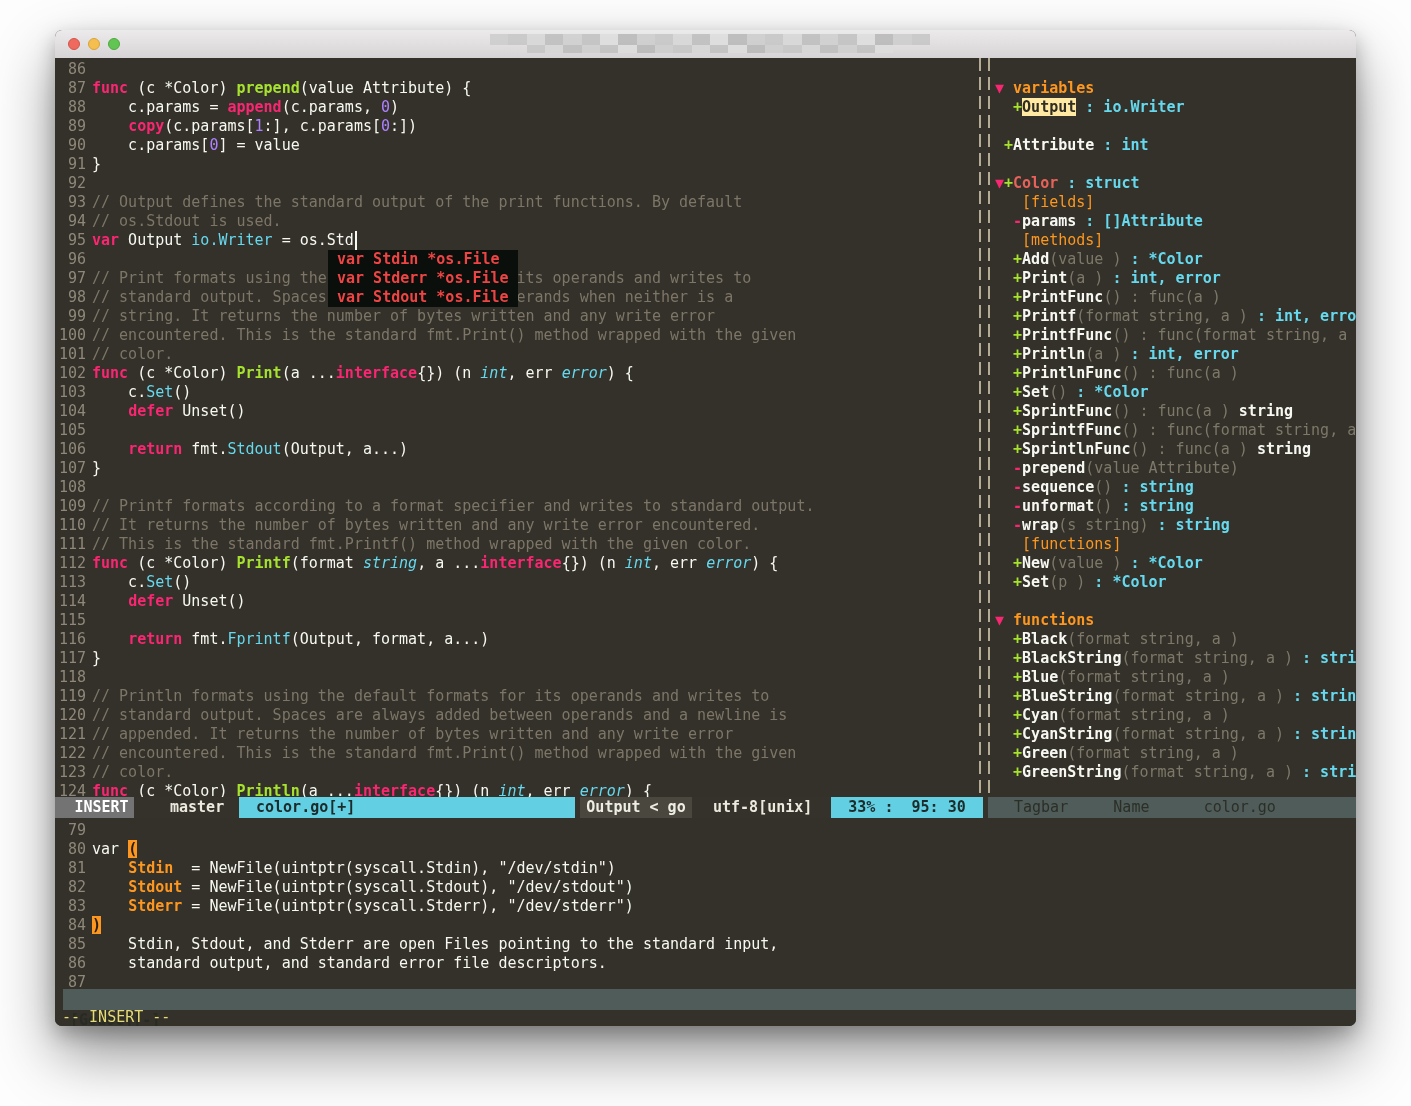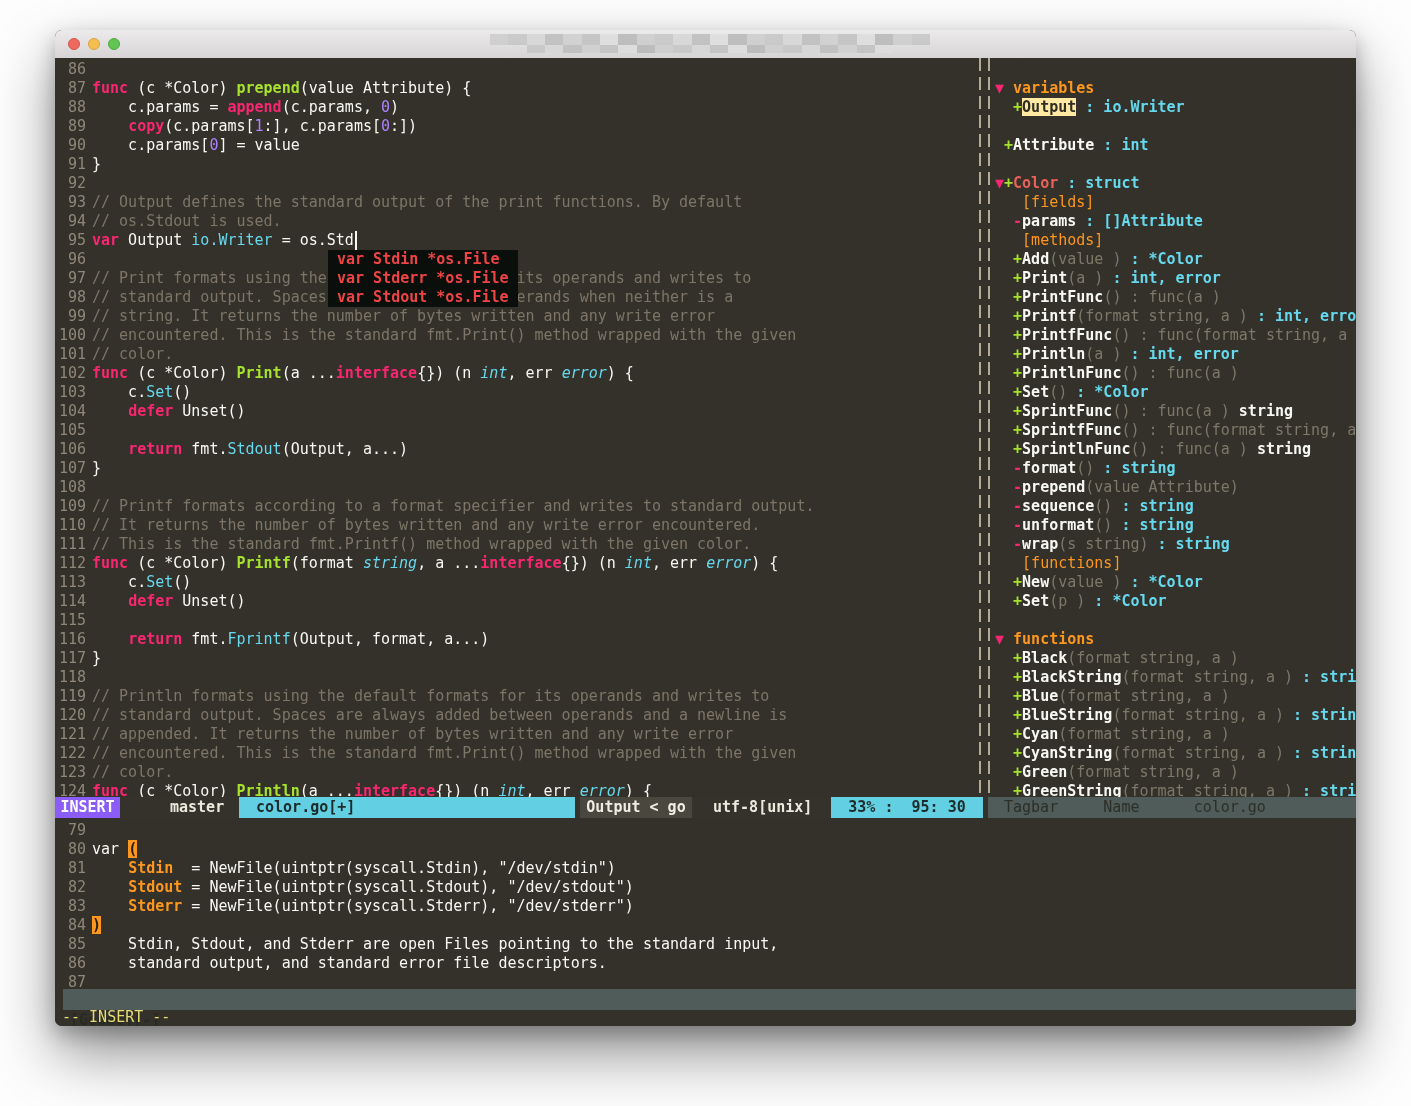--- a/index.html
+++ b/index.html
@@ -63,27 +63,27 @@
   .popup{position:absolute;left:273px;top:192px;z-index:5;background:#0b0f0c;
          padding:0 9px;}
   .popup .item{height:19px;white-space:pre;color:#ef4444;font-weight:bold;}
   
   .cursor{position:absolute;left:300px;top:173px;width:2px;height:19px;
           background:#f8f8f0;z-index:6;}
   
   .statusline{position:absolute;left:0;top:739px;right:0;height:21px;
               background:#34322a;font-weight:bold;}
   .statusline span{position:absolute;top:0;height:21px;line-height:21px;white-space:pre;}
-  .seg-mode{left:0;width:65px;text-align:center;background:#8b5cf6;color:#ffffff;}
+  .seg-mode{left:0;width:65px;text-align:center;background:#737373;color:#ffffff;padding-left:14px;}
   .seg-branch{left:115px;color:#eceade;}
   .seg-file{left:184px;width:336px;background:#63cfe2;color:#1d2b2b;padding-left:17px;box-sizing:border-box;}
   .seg-scope{left:525px;width:112px;background:#4a483e;color:#efeee4;text-align:center;}
   .seg-enc{left:658px;color:#eceade;}
   .seg-pos{left:776px;width:152px;background:#63cfe2;color:#1d2b2b;text-align:center;}
-  .seg-tagbar{left:933px;right:0;background:#505c59;color:#2b2f27;font-weight:normal;padding-left:16px;}
+  .seg-tagbar{left:933px;right:0;background:#505c59;color:#2b2f27;font-weight:normal;padding-left:26px;}
   
   .godoc{position:absolute;left:0;top:760px;right:0;height:171px;padding-top:3px;overflow:hidden;}
   .godoc-status{position:absolute;left:8px;top:931px;right:0;height:21px;background:#505c59;
                 color:#272b23;font-weight:bold;line-height:21px;white-space:pre;}
   .godoc-status .gs-left{position:absolute;left:7px;}
   .cmdline{position:absolute;left:7px;top:952px;height:15px;line-height:15px;
            color:#e6db74;font-weight:normal;white-space:pre;}
 </style>
 </head>
 <body>
@@ -209,21 +209,20 @@
         <div class="row"><span class="tx">  </span><span class="plus">+</span><span class="nm">Print</span><span class="sig">(a )</span><span class="ty2"> : int, error</span></div>
         <div class="row"><span class="tx">  </span><span class="plus">+</span><span class="nm">PrintFunc</span><span class="sig">() : func(a )</span></div>
         <div class="row"><span class="tx">  </span><span class="plus">+</span><span class="nm">Printf</span><span class="sig">(format string, a )</span><span class="ty2"> : int, error</span></div>
         <div class="row"><span class="tx">  </span><span class="plus">+</span><span class="nm">PrintfFunc</span><span class="sig">() : func(format string, a ) string</span></div>
         <div class="row"><span class="tx">  </span><span class="plus">+</span><span class="nm">Println</span><span class="sig">(a )</span><span class="ty2"> : int, error</span></div>
         <div class="row"><span class="tx">  </span><span class="plus">+</span><span class="nm">PrintlnFunc</span><span class="sig">() : func(a )</span></div>
         <div class="row"><span class="tx">  </span><span class="plus">+</span><span class="nm">Set</span><span class="sig">()</span><span class="ty2"> : *Color</span></div>
         <div class="row"><span class="tx">  </span><span class="plus">+</span><span class="nm">SprintFunc</span><span class="sig">() : func(a ) </span><span class="wt">string</span></div>
         <div class="row"><span class="tx">  </span><span class="plus">+</span><span class="nm">SprintfFunc</span><span class="sig">() : func(format string, a ) </span></div>
         <div class="row"><span class="tx">  </span><span class="plus">+</span><span class="nm">SprintlnFunc</span><span class="sig">() : func(a ) </span><span class="wt">string</span></div>
-        <div class="row"><span class="tx">  </span><span class="minus">-</span><span class="nm">format</span><span class="sig">()</span><span class="ty2"> : string</span></div>
         <div class="row"><span class="tx">  </span><span class="minus">-</span><span class="nm">prepend</span><span class="sig">(value Attribute)</span></div>
         <div class="row"><span class="tx">  </span><span class="minus">-</span><span class="nm">sequence</span><span class="sig">()</span><span class="ty2"> : string</span></div>
         <div class="row"><span class="tx">  </span><span class="minus">-</span><span class="nm">unformat</span><span class="sig">()</span><span class="ty2"> : string</span></div>
         <div class="row"><span class="tx">  </span><span class="minus">-</span><span class="nm">wrap</span><span class="sig">(s string)</span><span class="ty2"> : string</span></div>
         <div class="row"><span class="tx">   </span><span class="khdr">[functions]</span></div>
         <div class="row"><span class="tx">  </span><span class="plus">+</span><span class="nm">New</span><span class="sig">(value )</span><span class="ty2"> : *Color</span></div>
         <div class="row"><span class="tx">  </span><span class="plus">+</span><span class="nm">Set</span><span class="sig">(p )</span><span class="ty2"> : *Color</span></div>
         <div class="row"></div>
         <div class="row"><span class="tri">▼</span><span class="tx"> </span><span class="hdr">functions</span></div>
         <div class="row"><span class="tx">  </span><span class="plus">+</span><span class="nm">Black</span><span class="sig">(format string, a )</span></div>

